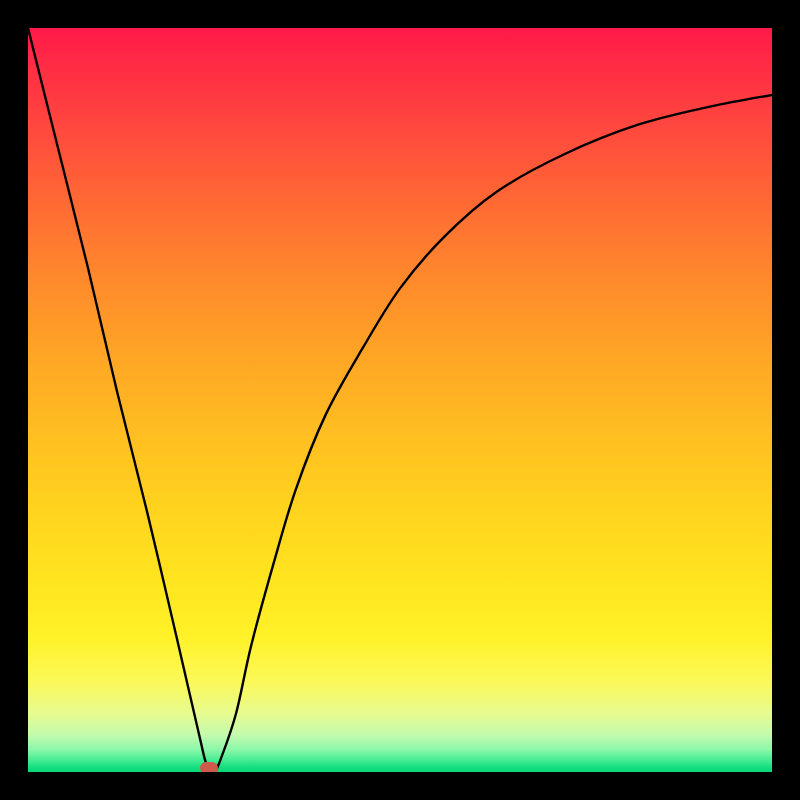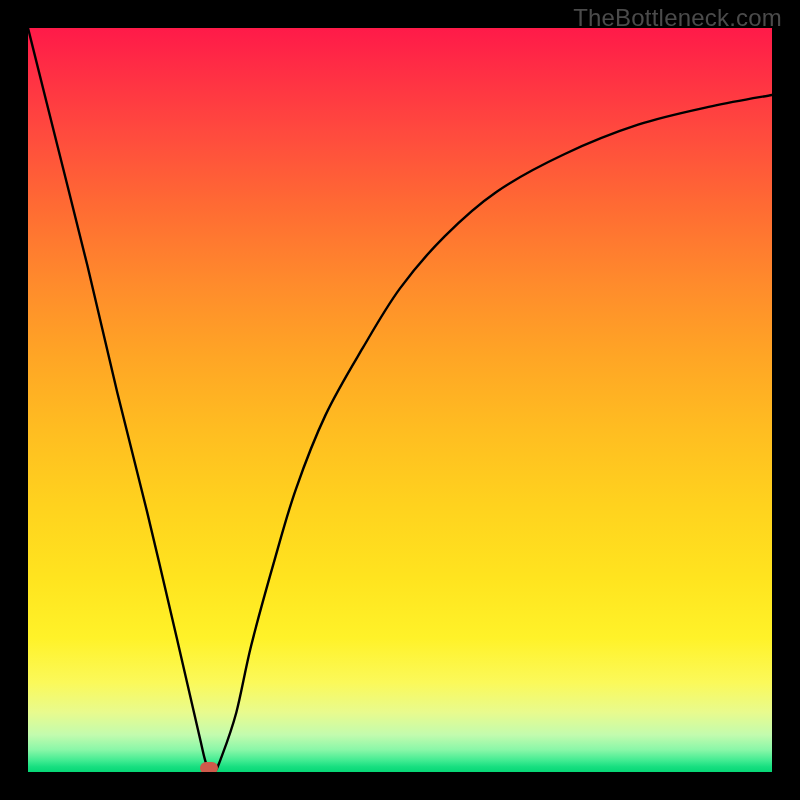--- a/index.html
+++ b/index.html
@@ -61,21 +61,20 @@
     height: 12px;
     border-radius: 6px;
     background: #cf5a4b;
     transform: translate(-50%, -50%);
   }
 </style>
 </head>
 <body>
 
 <div class="frame">
-  <div class="watermark">TheBottleneck.com</div>
   <div class="plot">
     <div class="gradient"></div>
     <svg class="curve" viewBox="0 0 744 744" preserveAspectRatio="none">
       <path id="curve-path" fill="none" stroke-width="2.4" stroke-linejoin="round" stroke-linecap="round" stroke="#000000" d="M 0.00 0.00 C 4.96 19.84 19.84 79.36 29.76 119.04 C 39.68 158.72 49.60 197.16 59.52 238.08 C 69.44 279.00 79.36 323.64 89.28 364.56 C 99.20 405.48 109.12 442.68 119.04 483.60 C 128.96 524.52 140.12 572.88 148.80 610.08 C 157.48 647.28 166.16 685.72 171.12 706.80 C 176.08 727.88 176.08 730.36 178.56 736.56 C 181.04 742.76 183.52 745.24 186.00 744.00 C 188.48 742.76 189.72 739.04 193.44 729.12 C 197.16 719.20 203.36 703.08 208.32 684.48 C 213.28 665.88 217.00 642.32 223.20 617.52 C 229.40 592.72 238.08 561.72 245.52 535.68 C 252.96 509.64 259.16 486.08 267.84 461.28 C 276.52 436.48 286.44 410.44 297.60 386.88 C 308.76 363.32 322.40 341.00 334.80 319.92 C 347.20 298.84 358.36 279.00 372.00 260.40 C 385.64 241.80 400.52 224.44 416.64 208.32 C 432.76 192.20 448.88 177.32 468.72 163.68 C 488.56 150.04 512.12 137.64 535.68 126.48 C 559.24 115.32 585.28 104.78 610.08 96.72 C 634.88 88.66 662.16 83.08 684.48 78.12 C 706.80 73.16 734.08 68.82 744.00 66.96"></path>
     </svg>
     <div class="marker" id="marker" style="left: 180.792px; top: 740.28px; background: rgb(207, 90, 75);"></div>
   </div>
 </div>
 
 </body></html>

